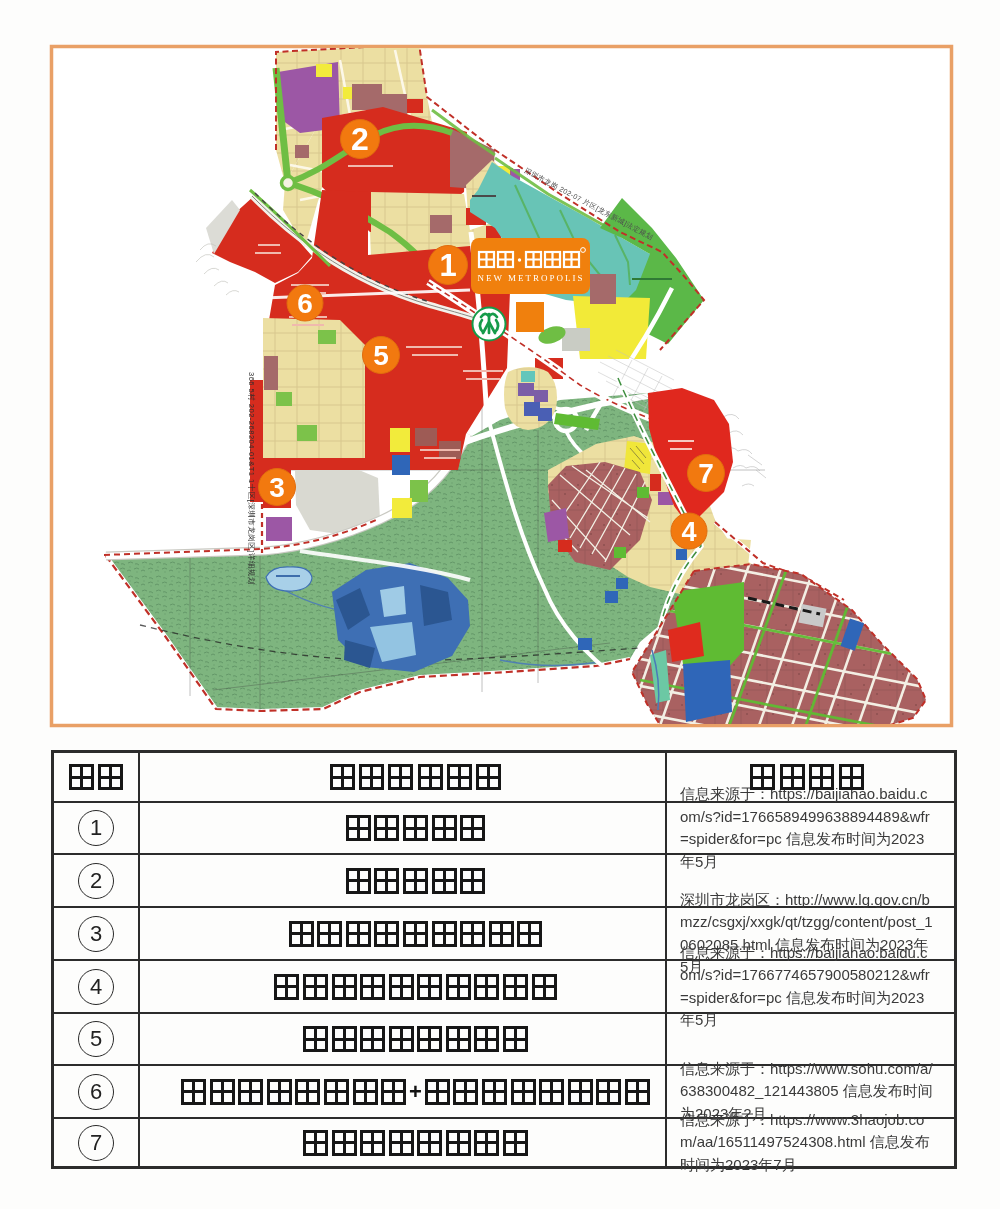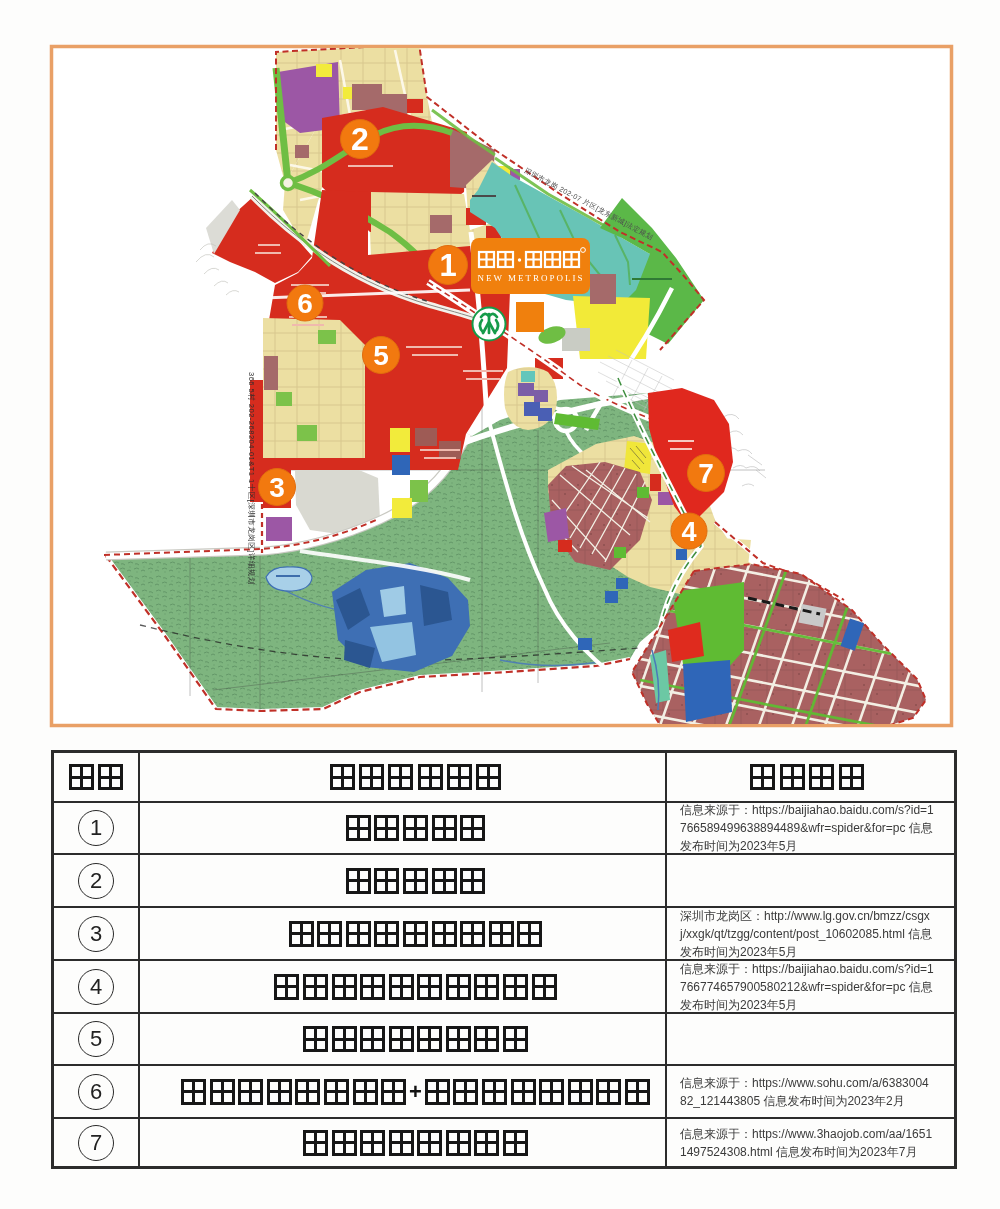--- a/index.html
+++ b/index.html
@@ -3,21 +3,21 @@
 <meta charset="utf-8">
 <style>
 html,body{margin:0;padding:0;width:1000px;height:1209px;background:#fdfdfc;font-family:"Liberation Sans",sans-serif;overflow:hidden;}
 #page{position:relative;width:1000px;height:1209px;}
 #mapsvg{position:absolute;left:0;top:0;}
 #tbl{position:absolute;left:51px;top:750px;width:906px;height:419px;border:3px solid #2c2c2c;box-sizing:border-box;background:#fdfdfc;}
 .row{display:flex;box-sizing:border-box;border-bottom:2.5px solid #2c2c2c;}
 .row:last-child{border-bottom:none;}
 .c1{width:86px;flex:none;border-right:2.5px solid #2c2c2c;display:flex;align-items:center;justify-content:center;box-sizing:border-box;}
 .c2{width:527px;flex:none;border-right:2.5px solid #2c2c2c;display:flex;align-items:center;justify-content:center;box-sizing:border-box;padding-left:26px;}
-.c3{flex:1;display:flex;flex-direction:column;justify-content:center;padding:2px 20px 2px 13px;box-sizing:border-box;font-size:12px;color:#3a3a3a;line-height:1.5;word-break:break-all;}
+.c3{flex:1;display:flex;flex-direction:column;justify-content:center;padding:2px 20px 2px 13px;box-sizing:border-box;font-size:15px;color:#3a3a3a;line-height:1.5;word-break:break-all;}
 .zi{display:inline-block;width:19px;height:20px;border:3px solid #161616;margin:0 2.2px;box-sizing:content-box;position:relative;background:
  linear-gradient(#161616,#161616) 50% 50%/100% 3px no-repeat,
  linear-gradient(#161616,#161616) 50% 50%/3px 100% no-repeat;}
 .zi.sm{width:19px;height:20px;margin:0 1.8px;}
 .cn{width:34px;height:34px;border:1.7px solid #2a2a2a;border-radius:50%;display:flex;align-items:center;justify-content:center;font-size:22px;color:#222;}
 </style>
 </head>
 <body>
 <div id="page">
 <svg id="mapsvg" width="1000" height="1209" viewBox="0 0 1000 1209">

